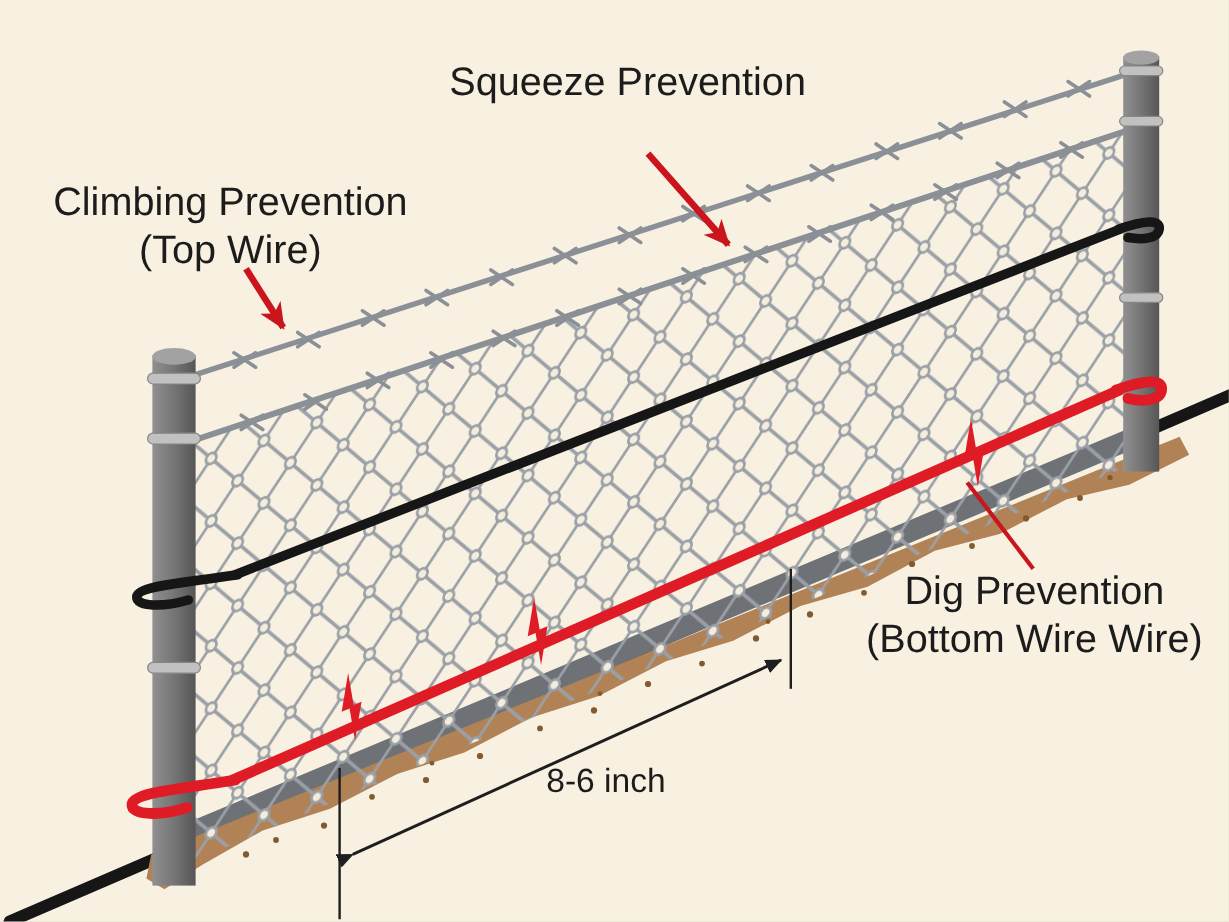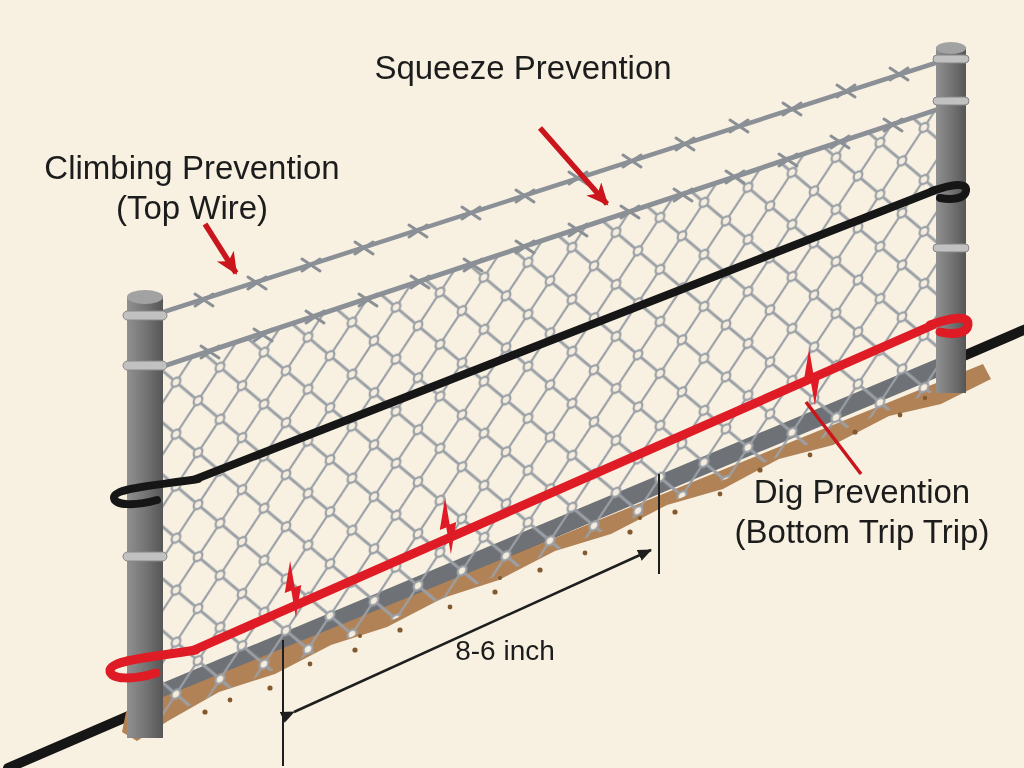--- a/index.html
+++ b/index.html
@@ -167,18 +167,18 @@
 
   <div class="lbl" style="left:523px;top:48px;">
     <span>Squeeze Prevention</span>
   </div>
   <div class="lbl" style="left:192px;top:148px;">
     <span>Climbing Prevention</span>
     <span>(Top Wire)</span>
   </div>
   <div class="lbl" style="left:862px;top:472px;">
     <span>Dig Prevention</span>
-    <span>(Bottom Trip Trip)</span>
+    <span>(Bottom Wire Wire)</span>
   </div>
   <div class="lbl measure" style="left:505px;top:636px;text-align:right;">
     <span>8-6 inch</span>
   </div>
 </div>
 
 </body></html>

